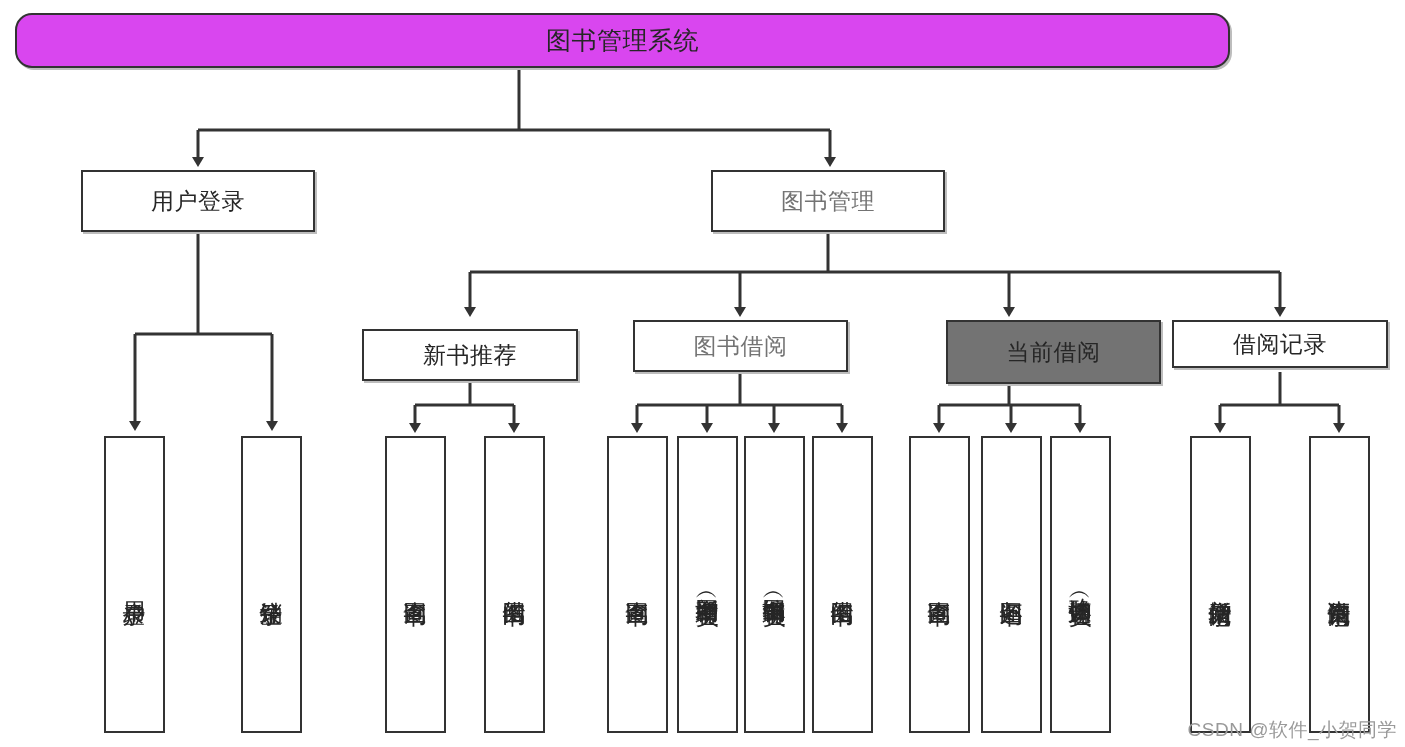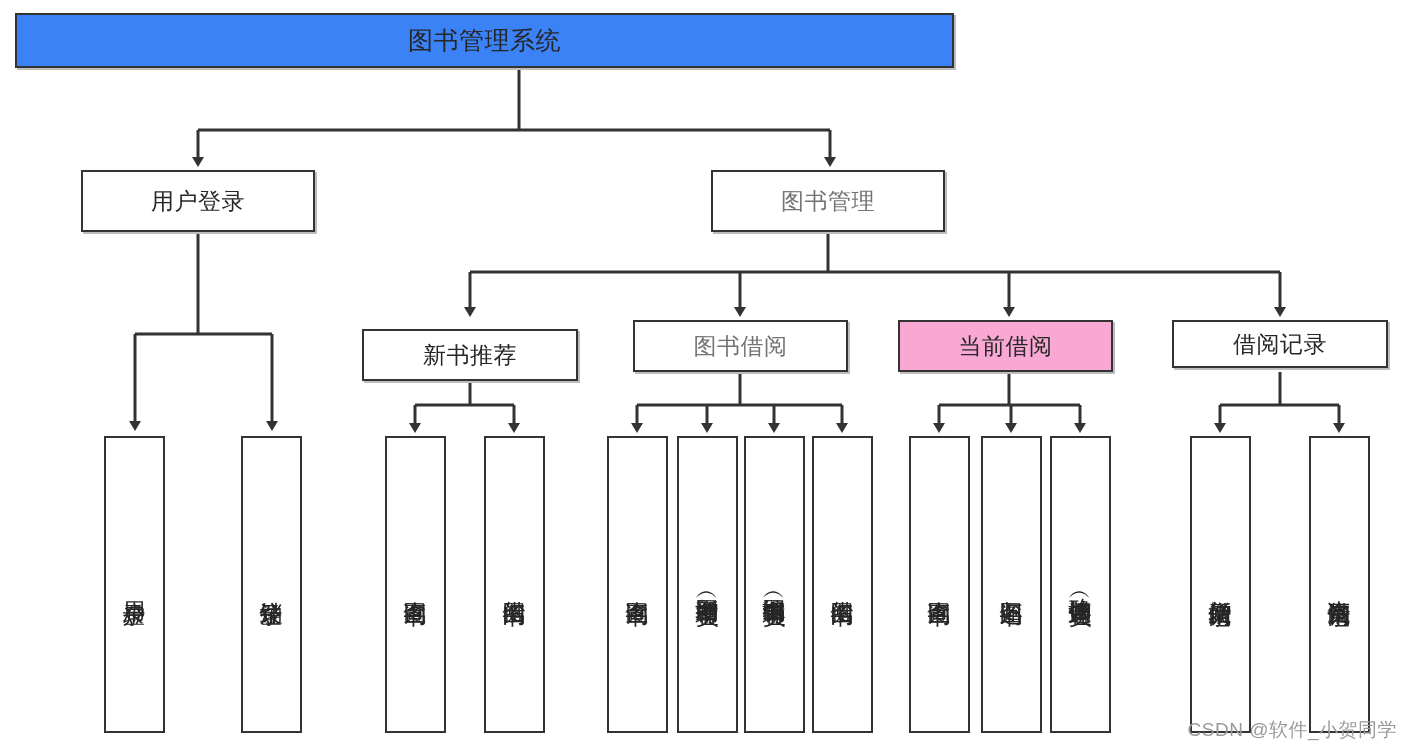--- a/index.html
+++ b/index.html
@@ -117,38 +117,38 @@
       <path d="M 1011 405 L 1011 424" marker-end="url(#arrow)"></path>
       <path d="M 1080 405 L 1080 424" marker-end="url(#arrow)"></path>
 
       <path d="M 1280 372 L 1280 405"></path>
       <path d="M 1220 405 L 1339 405"></path>
       <path d="M 1220 405 L 1220 424" marker-end="url(#arrow)"></path>
       <path d="M 1339 405 L 1339 424" marker-end="url(#arrow)"></path>
     </g>
   </svg>
 
-  <div class="node title shadowed" style="left: 15px; top: 13px; width: 939px; height: 55px; border-color: rgb(51, 51, 51); background: #3b82f6; color: rgb(38, 38, 38);">
+  <div class="node title shadowed" style="left: 15px; top: 13px; width: 1215px; height: 55px; border-color: rgb(51, 51, 51); background: #d946ef; color: rgb(38, 38, 38); border-radius: 17px;">
     <span class="label">图书管理系统</span>
   </div>
 
   <div class="node shadowed" style="left: 81px; top: 170px; width: 234px; height: 62px; border-color: rgb(51, 51, 51); background: rgb(255, 255, 255); color: rgb(38, 38, 38);">
     <span class="label">用户登录</span>
   </div>
   <div class="node shadowed" style="left: 711px; top: 170px; width: 234px; height: 62px; border-color: rgb(51, 51, 51); background: rgb(255, 255, 255); color: #737373;">
     <span class="label">图书管理</span>
   </div>
 
   <div class="node shadowed" style="left: 362px; top: 320px; width: 216px; height: 52px; border-color: rgb(51, 51, 51); background: rgb(255, 255, 255); color: rgb(38, 38, 38); margin-top: 9px;">
     <span class="label">新书推荐</span>
   </div>
   <div class="node shadowed" style="left: 633px; top: 320px; width: 215px; height: 52px; border-color: rgb(51, 51, 51); background: rgb(255, 255, 255); color: #737373;">
     <span class="label">图书借阅</span>
   </div>
-  <div class="node shadowed" style="left: 898px; top: 320px; width: 215px; height: 52px; border-color: rgb(51, 51, 51); background: #f9a8d4; color: rgb(38, 38, 38);">
+  <div class="node shadowed" style="left: 946px; top: 320px; width: 215px; height: 64px; border-color: rgb(51, 51, 51); background: #737373; color: rgb(38, 38, 38);">
     <span class="label">当前借阅</span>
   </div>
   <div class="node shadowed" style="left: 1172px; top: 320px; width: 216px; height: 48px; border-color: rgb(51, 51, 51); background: rgb(255, 255, 255); color: rgb(38, 38, 38);">
     <span class="label">借阅记录</span>
   </div>
 
   <div class="node leaf" style="left: 104px; top: 436px; width: 61px; height: 297px; border-color: rgb(51, 51, 51); background: rgb(255, 255, 255); color: rgb(38, 38, 38);">
     <span class="label">用户登录</span>
   </div>
   <div class="node leaf" style="left: 241px; top: 436px; width: 61px; height: 297px; border-color: rgb(51, 51, 51); background: rgb(255, 255, 255); color: rgb(38, 38, 38);">

